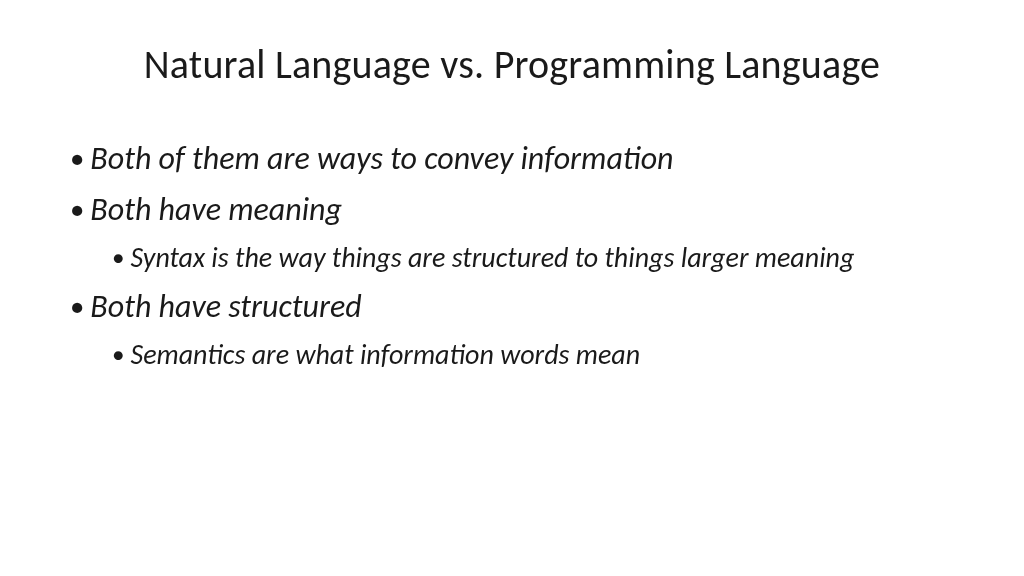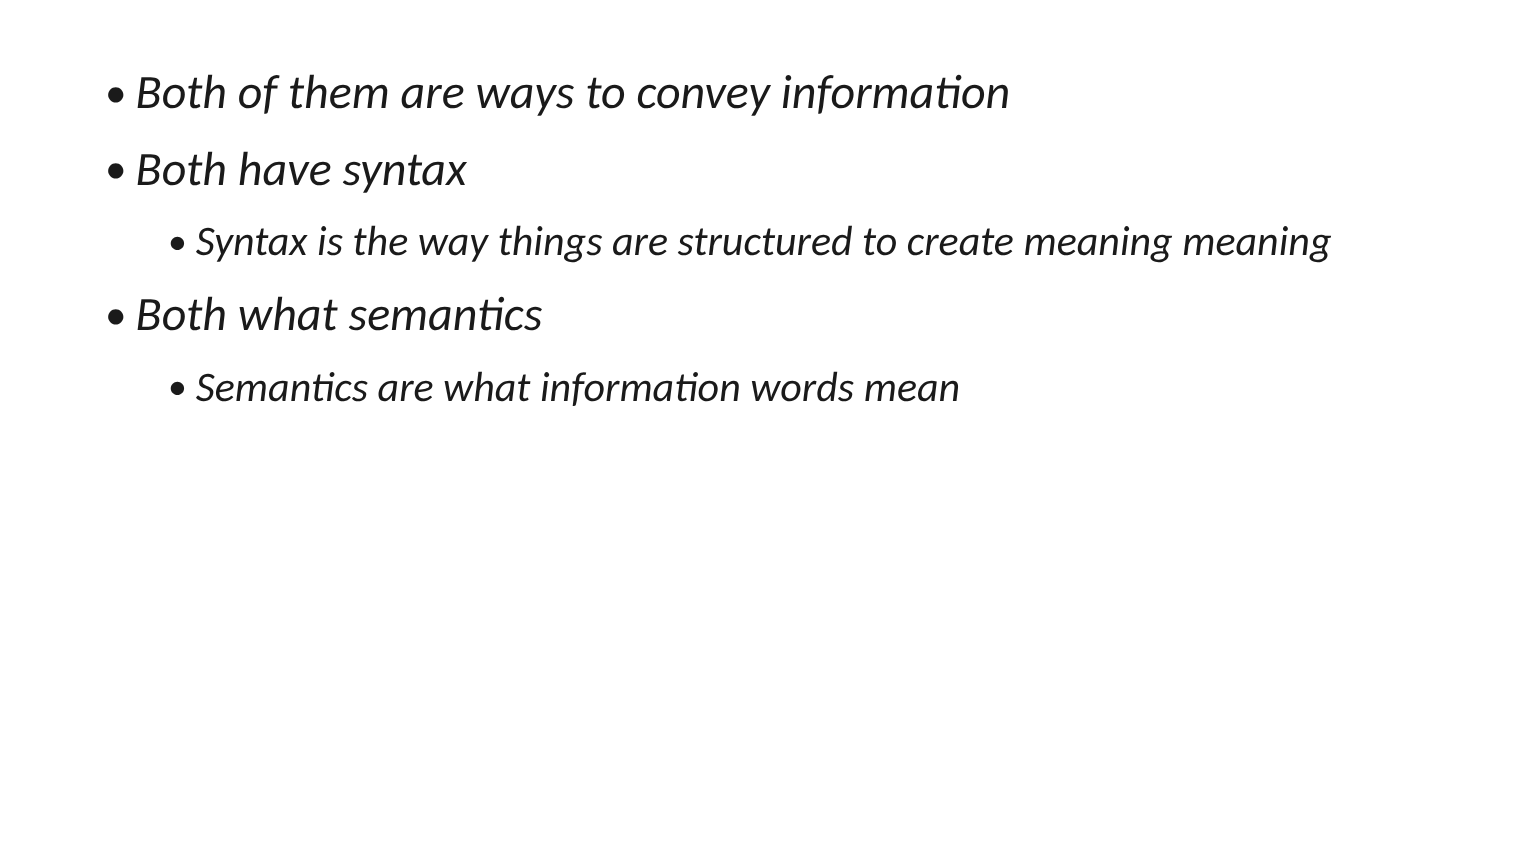--- a/index.html
+++ b/index.html
@@ -58,35 +58,36 @@
     }
     .text {
       flex: 1;
       font-style: italic;
     }
   </style>
 </head>
 <body>
 
 <div class="slide">
+  <h1 class="title">Natural Language vs. Programming Language</h1>
   <div class="content">
     <div class="bullet-l1">
       <span class="dot">•</span>
       <span class="text">Both of them are ways to convey information</span>
     </div>
     <div class="bullet-l1">
       <span class="dot">•</span>
-      <span class="text">Both have syntax</span>
+      <span class="text">Both have meaning</span>
     </div>
     <div class="bullet-l2">
       <span class="dot">•</span>
-      <span class="text">Syntax is the way things are structured to create meaning meaning</span>
+      <span class="text">Syntax is the way things are structured to things larger meaning</span>
     </div>
     <div class="bullet-l1">
       <span class="dot">•</span>
-      <span class="text">Both what semantics</span>
+      <span class="text">Both have structured</span>
     </div>
     <div class="bullet-l2">
       <span class="dot">•</span>
       <span class="text">Semantics are what information words mean</span>
     </div>
   </div>
 </div>
 
 </body></html>

